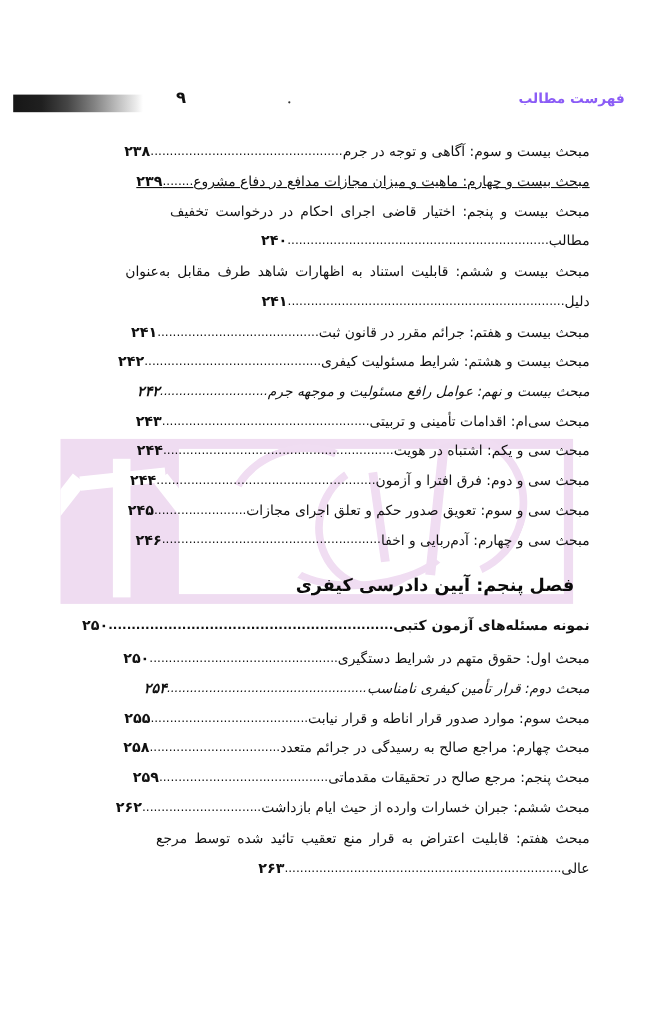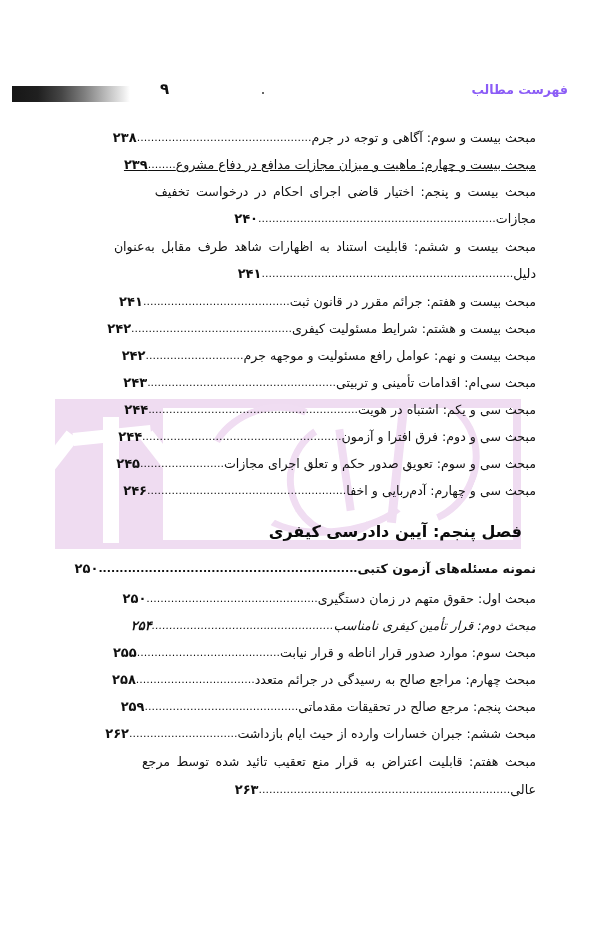--- a/index.html
+++ b/index.html
@@ -211,34 +211,34 @@
     <div class="wm-swash c"></div>
     <div class="wm-swash d"></div>
     <div class="wm-bar v1"></div>
     <div class="wm-bar v2"></div>
   </div>
 
   <div class="toc" id="toc-root">
       <div class="entry" style="top: 131px;"><span class="txt">مبحث بیست و سوم: آگاهی و توجه در جرم</span><span class="leader">..................................................</span><span class="pg">۲۳۸</span></div>
       <div class="entry" style="top: 158px; text-decoration: underline;"><span class="txt">مبحث بیست و چهارم: ماهیت و میزان مجازات مدافع در دفاع مشروع</span><span class="leader">........</span><span class="pg">۲۳۹</span></div>
       <div class="entry wrap-top" style="top: 185px;"><span class="txt">مبحث بیست و پنجم: اختیار قاضی اجرای احکام در درخواست تخفیف</span><span class="leader"></span><span class="pg"></span></div>
-      <div class="entry wrap-cont" style="top: 212px;"><span class="txt">مجازات</span><span class="leader">....................................................................</span><span class="pg">۲۴۰</span></div>
+      <div class="entry wrap-cont" style="top: 212px;"><span class="txt">مطالب</span><span class="leader">....................................................................</span><span class="pg">۲۴۰</span></div>
       <div class="entry wrap-top" style="top: 240px;"><span class="txt">مبحث بیست و ششم: قابلیت استناد به اظهارات شاهد طرف مقابل به‌عنوان</span><span class="leader"></span><span class="pg"></span></div>
       <div class="entry wrap-cont" style="top: 267px;"><span class="txt">دلیل</span><span class="leader">........................................................................</span><span class="pg">۲۴۱</span></div>
       <div class="entry" style="top: 295px;"><span class="txt">مبحث بیست و هفتم: جرائم مقرر در قانون ثبت</span><span class="leader">..........................................</span><span class="pg">۲۴۱</span></div>
       <div class="entry" style="top: 322px;"><span class="txt">مبحث بیست و هشتم: شرایط مسئولیت کیفری</span><span class="leader">..............................................</span><span class="pg">۲۴۲</span></div>
-      <div class="entry" style="top: 349px;"><span class="txt">مبحث بیست و نهم: عوامل رافع مسئولیت و موجهه جرم</span><span class="leader">............................</span><span class="pg">۲۴۲</span></div>
+      <div class="entry" style="top: 349px; font-style: italic;"><span class="txt">مبحث بیست و نهم: عوامل رافع مسئولیت و موجهه جرم</span><span class="leader">............................</span><span class="pg">۲۴۲</span></div>
       <div class="entry" style="top: 376px;"><span class="txt">مبحث سی‌ام: اقدامات تأمینی و تربیتی</span><span class="leader">......................................................</span><span class="pg">۲۴۳</span></div>
       <div class="entry" style="top: 403px;"><span class="txt">مبحث سی و یکم: اشتباه در هویت</span><span class="leader">............................................................</span><span class="pg">۲۴۴</span></div>
       <div class="entry" style="top: 430px;"><span class="txt">مبحث سی و دوم: فرق افترا و آزمون</span><span class="leader">.........................................................</span><span class="pg">۲۴۴</span></div>
       <div class="entry" style="top: 457px;"><span class="txt">مبحث سی و سوم: تعویق صدور حکم و تعلق اجرای مجازات</span><span class="leader">........................</span><span class="pg">۲۴۵</span></div>
       <div class="entry" style="top: 484px;"><span class="txt">مبحث سی و چهارم: آدم‌ربایی و اخفا</span><span class="leader">.........................................................</span><span class="pg">۲۴۶</span></div>
       <div class="chapter" style="top: 522px;">فصل پنجم: آیین دادرسی کیفری</div>
       <div class="entry bold" style="top: 562px;"><span class="txt">نمونه مسئله‌های آزمون کتبی</span><span class="leader">..............................................................</span><span class="pg">۲۵۰</span></div>
-      <div class="entry" style="top: 592px;"><span class="txt">مبحث اول: حقوق متهم در زمان دستگیری</span><span class="leader">.................................................</span><span class="pg">۲۵۰</span></div>
+      <div class="entry" style="top: 592px;"><span class="txt">مبحث اول: حقوق متهم در شرایط دستگیری</span><span class="leader">.................................................</span><span class="pg">۲۵۰</span></div>
       <div class="entry" style="top: 619px; font-style: italic;"><span class="txt">مبحث دوم: قرار تأمین کیفری نامناسب</span><span class="leader">....................................................</span><span class="pg">۲۵۴</span></div>
       <div class="entry" style="top: 646px;"><span class="txt">مبحث سوم: موارد صدور قرار اناطه و قرار نیابت</span><span class="leader">.........................................</span><span class="pg">۲۵۵</span></div>
       <div class="entry" style="top: 673px;"><span class="txt">مبحث چهارم: مراجع صالح به رسیدگی در جرائم متعدد</span><span class="leader">..................................</span><span class="pg">۲۵۸</span></div>
       <div class="entry" style="top: 700px;"><span class="txt">مبحث پنجم: مرجع صالح در تحقیقات مقدماتی</span><span class="leader">............................................</span><span class="pg">۲۵۹</span></div>
       <div class="entry" style="top: 727px;"><span class="txt">مبحث ششم: جبران خسارات وارده از حیث ایام بازداشت</span><span class="leader">...............................</span><span class="pg">۲۶۲</span></div>
       <div class="entry wrap-top" style="top: 755px;"><span class="txt">مبحث هفتم: قابلیت اعتراض به قرار منع تعقیب تائید شده توسط مرجع</span><span class="leader"></span><span class="pg"></span></div>
       <div class="entry wrap-cont" style="top: 783px;"><span class="txt">عالی</span><span class="leader">........................................................................</span><span class="pg">۲۶۳</span></div>
     </div>
 
 </div>

